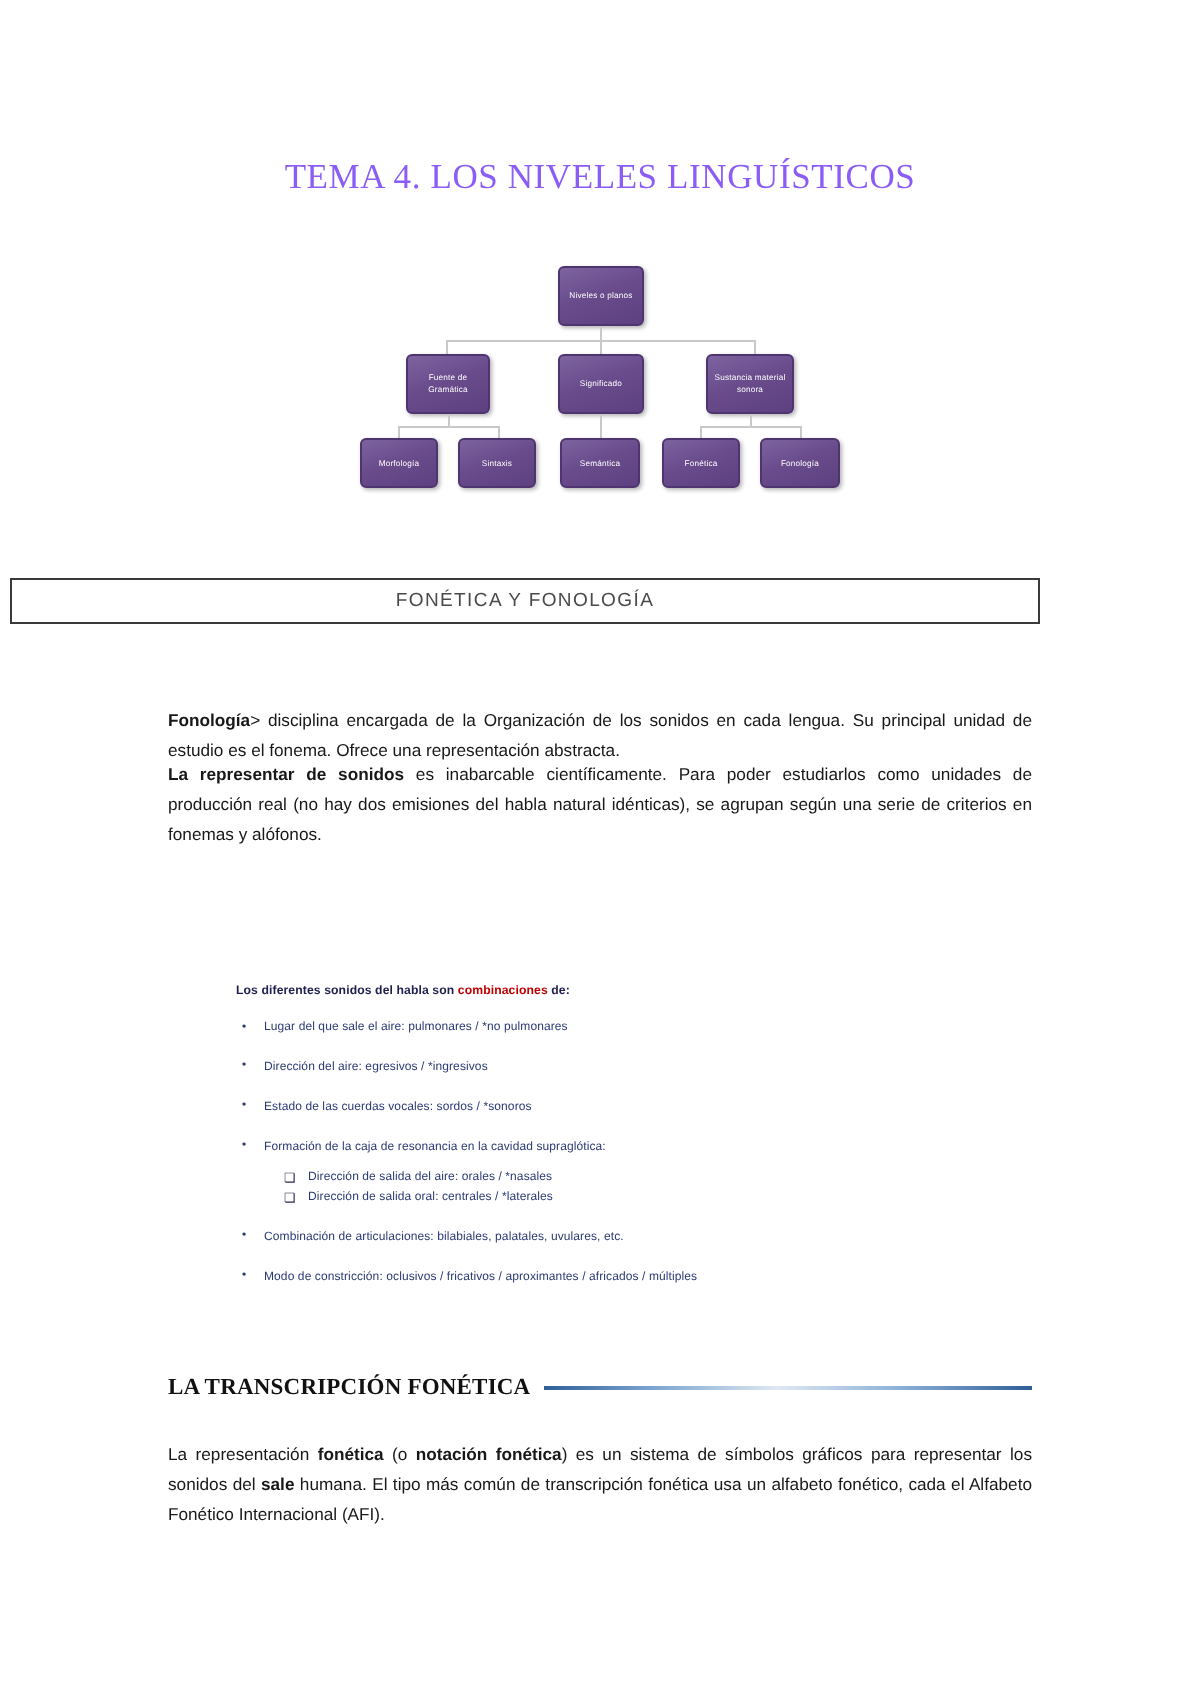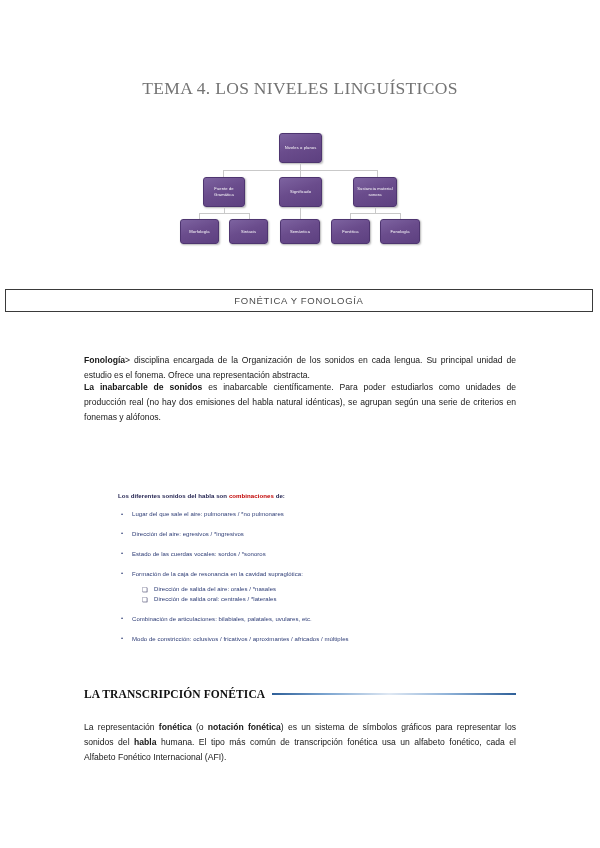--- a/index.html
+++ b/index.html
@@ -19,21 +19,21 @@
   
   .doc-title {
     position: absolute;
     left: 0;
     top: 78px;
     width: 600px;
     text-align: center;
     font-family: "Liberation Serif", serif;
     font-size: 17.5px;
     letter-spacing: 0.3px;
-    color: #737373;
+    color: #8b5cf6;
     white-space: nowrap;
   }
 
   
   .diagram {
     position: absolute;
     left: 0;
     top: 133px;
     width: 600px;
     height: 115px;
@@ -61,21 +61,21 @@
     background: #c9c9c9;
   }
   .conn-v { width: 1px; }
   .conn-h { height: 1px; }
 
   
   .section-band {
     position: absolute;
     left: 5px;
     top: 289px;
-    width: 588px;
+    width: 515px;
     height: 23px;
     border: 1.2px solid #3a3a3a;
     box-sizing: border-box;
     display: flex;
     align-items: center;
     justify-content: center;
   }
   .section-band span {
     font-size: 9.5px;
     letter-spacing: 0.7px;
@@ -208,21 +208,21 @@
 
 <div class="section-band">
   <span>FONÉTICA Y FONOLOGÍA</span>
 </div>
 
 <div class="para" style="top:341px;margin-top:12px;">
   <b>Fonología</b><span>&gt; disciplina encargada de la Organización de los sonidos en cada lengua. Su principal unidad de estudio es el fonema. Ofrece una representación abstracta.</span>
 </div>
 
 <div class="para" style="top:380px;">
-  <b>La inabarcable de sonidos</b><span> es inabarcable científicamente. Para poder estudiarlos como unidades de producción real (no hay dos emisiones del habla natural idénticas), se agrupan según una serie de criterios en fonemas y alófonos.</span>
+  <b>La representar de sonidos</b><span> es inabarcable científicamente. Para poder estudiarlos como unidades de producción real (no hay dos emisiones del habla natural idénticas), se agrupan según una serie de criterios en fonemas y alófonos.</span>
 </div>
 
 <div class="inset">
   <div class="inset-title">
     <span>Los diferentes sonidos del habla son </span><span class="accent">combinaciones</span><span> de:</span>
   </div>
 
   <div class="inset-item">
     <span class="bullet">•</span>
     <span>Lugar del que sale el aire: pulmonares / *no pulmonares</span>
@@ -263,14 +263,14 @@
     <span>Modo de constricción: oclusivos / fricativos / aproximantes / africados / múltiples</span>
   </div>
 </div>
 
 <div class="heading2-wrap">
   <div class="heading2">LA TRANSCRIPCIÓN FONÉTICA</div>
   <div class="heading2-rule"></div>
 </div>
 
 <div class="para" style="top:720px;">
-  <span>La representación </span><b>fonética</b><span> (o </span><b>notación fonética</b><span>) es un sistema de símbolos gráficos para representar los sonidos del </span><b>habla</b><span> humana. El tipo más común de transcripción fonética usa un alfabeto fonético, cada el Alfabeto Fonético Internacional (AFI).</span>
+  <span>La representación </span><b>fonética</b><span> (o </span><b>notación fonética</b><span>) es un sistema de símbolos gráficos para representar los sonidos del </span><b>sale</b><span> humana. El tipo más común de transcripción fonética usa un alfabeto fonético, cada el Alfabeto Fonético Internacional (AFI).</span>
 </div>
 
 </body></html>

